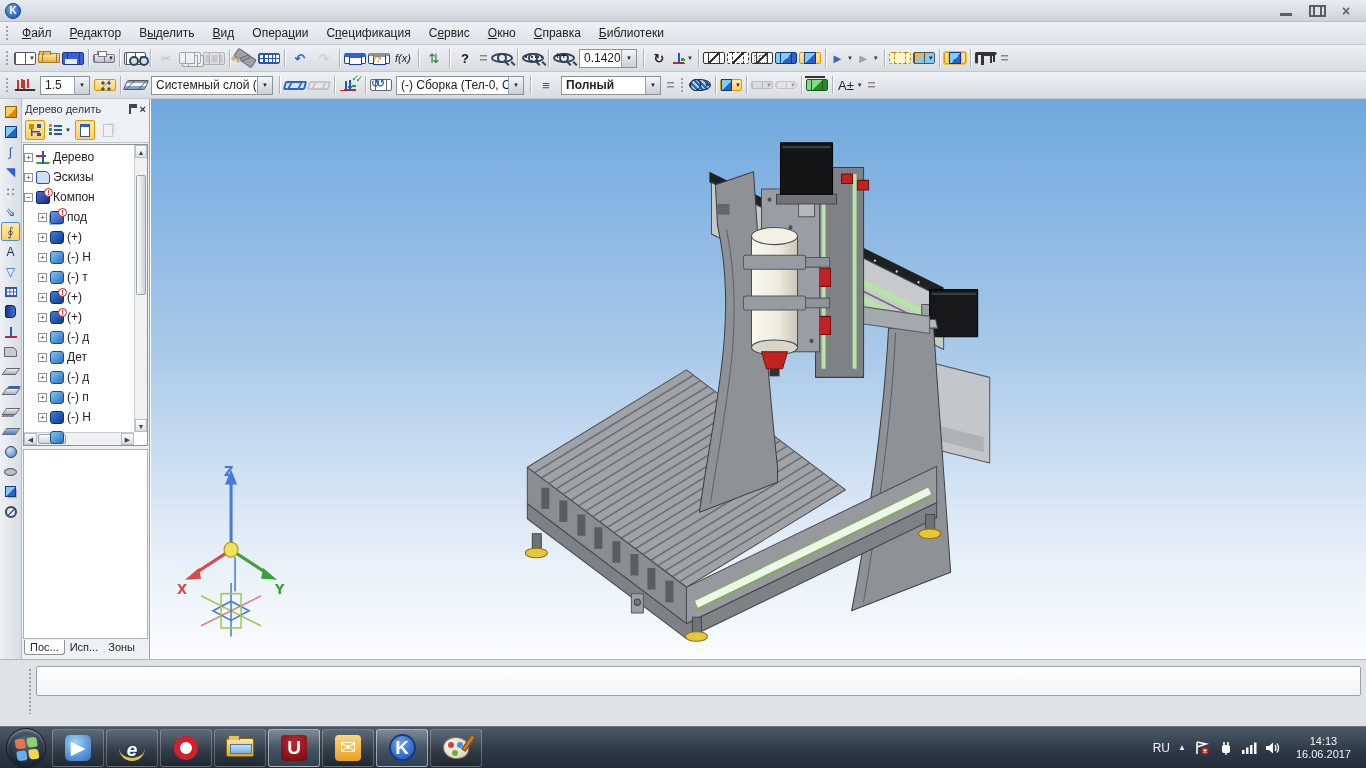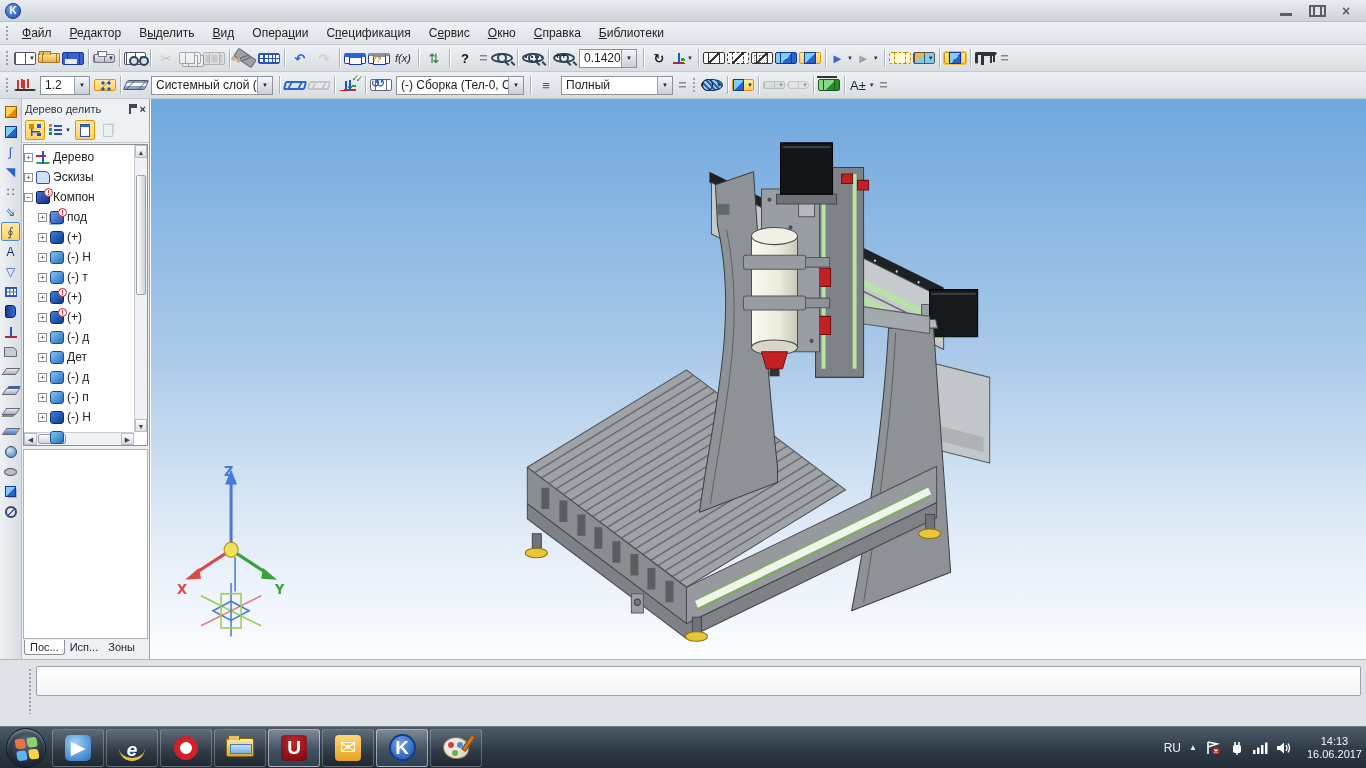--- a/index.html
+++ b/index.html
@@ -180,21 +180,21 @@
   .tb-opera .aic{width:24px;height:24px;border-radius:50%;border:6px solid #d2202c;background:#fff;}
   .tb-folder .aic{width:28px;height:19px;background:linear-gradient(#ffe9a0,#dca83e);border:1px solid #8a6410;border-radius:2px;position:relative;}
   .tb-folder .aic::before{content:"";position:absolute;top:-4px;left:1px;width:10px;height:4px;background:#e8c060;border:1px solid #8a6410;border-bottom:none;}
   .tb-folder .aic::after{content:"";position:absolute;bottom:2px;left:3px;width:20px;height:8px;background:linear-gradient(#bfe0f8,#7ab0e0);border:1px solid #4a78a8;}
   .tb-redu .aic{width:26px;height:26px;border-radius:4px;background:radial-gradient(circle at 50% 30%,#c42830,#6e0a10);display:flex;align-items:center;justify-content:center;color:#fff;font-size:16px;font-weight:bold;}
   .tb-outlook .aic{width:26px;height:26px;border-radius:4px;background:linear-gradient(#ffd878,#e8a020);display:flex;align-items:center;justify-content:center;color:#fff;font-size:15px;}
   .tb-kompas .aic{width:27px;height:27px;border-radius:50%;background:radial-gradient(circle at 40% 30%,#6fa0e8,#1a4fae);border:2px solid #0d3c8c;display:flex;align-items:center;justify-content:center;color:#fff;font-size:15px;font-weight:bold;}
   .tb-paint .aic{width:26px;height:22px;border-radius:50% 50% 45% 55%;background:radial-gradient(circle at 30% 35%,#f8f4ec,#d8cdb8);border:1px solid #8a7a5a;position:relative;}
   .tb-paint .aic::before{content:"";position:absolute;left:4px;top:4px;width:6px;height:6px;border-radius:50%;background:#d04040;box-shadow:9px 0 0 #4a90d8,4px 8px 0 #6ab04a;}
   .tb-paint .aic::after{content:"";position:absolute;right:-3px;top:-4px;width:3px;height:16px;background:#c87828;transform:rotate(35deg);border:1px solid #7a4810;}
-  .tray{margin-left:auto;display:flex;align-items:center;gap:8px;color:#fff;padding-right:4px;}
+  .tray{margin-left:auto;display:flex;align-items:center;gap:8px;color:#fff;padding-right:15px;}
   .tray .lang{font-size:12px;color:#f0f4f8;}
   .tray .chev{font-size:8px;color:#e8ecf0;}
   .tclock{text-align:center;font-size:11px;line-height:13px;color:#f4f8fc;padding-left:6px;}
 </style>
 </head>
 <body>
 
 <div class="win">
 
   <div class="titlebar">
@@ -452,21 +452,21 @@
   <div class="tbar">
 
       <span class="grip"></span>
 
       <span class="tbtn ic-step">
         <i class="gi ic-step"></i>
         <span class="g"></span>
       </span>
 
       <span class="combo" style="width: 50px;">
-        <span class="cval">1.2</span>
+        <span class="cval">1.5</span>
         <span class="cbtn">▼</span>
       </span>
 
       <span class="tbtn ic-snap sel">
         <i class="gi ic-snap"></i>
         <span class="g"></span>
       </span>
 
       <span class="tsep"></span>
 
@@ -511,21 +511,21 @@
         <span class="cbtn">▼</span>
       </span>
 
       <span class="tsep"></span>
 
       <span class="tbtn">
         <i class="gi"></i>
         <span class="g bold" style="color: rgb(42, 82, 192);">≡</span>
       </span>
 
-      <span class="combo" style="width: 112px;">
+      <span class="combo" style="width: 100px; font-weight: bold;">
         <span class="cval">Полный</span>
         <span class="cbtn">▼</span>
       </span>
 
       <span class="tchev"></span>
 
       <span class="grip"></span>
 
       <span class="tbtn ic-sphhatch">
         <i class="gi ic-sphhatch"></i>

